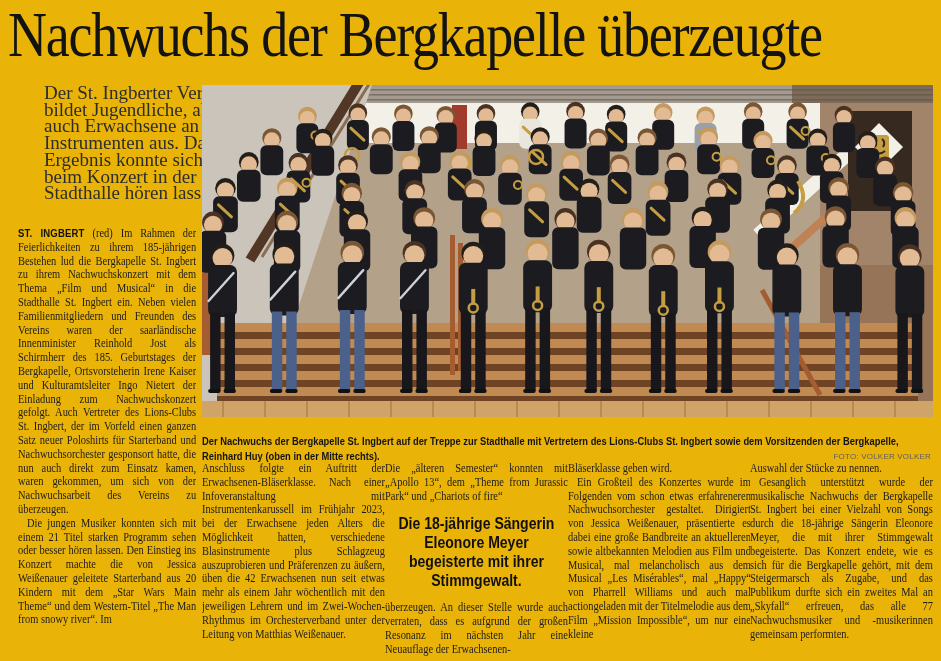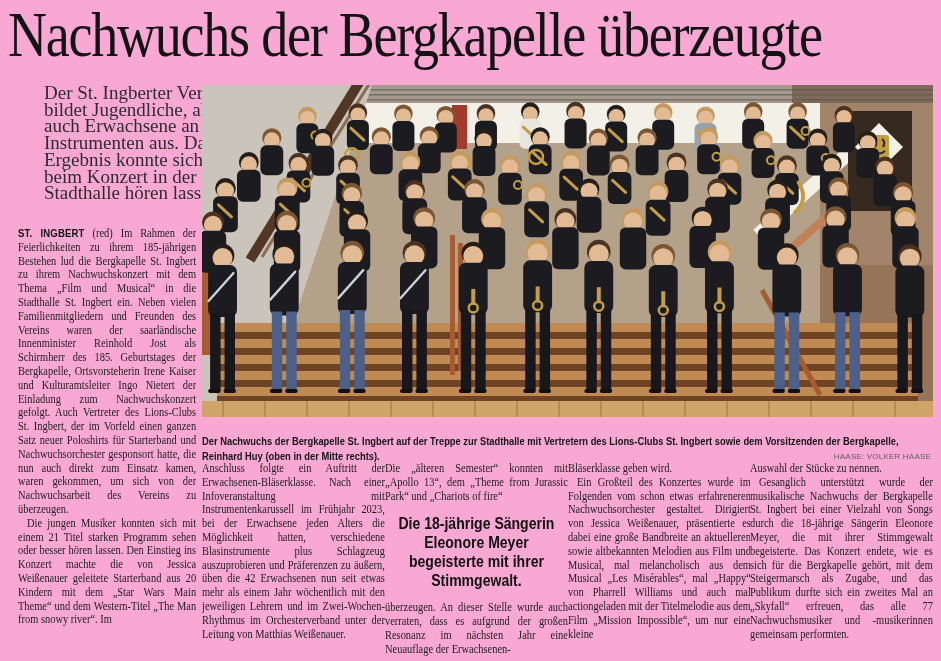--- a/index.html
+++ b/index.html
@@ -1,16 +1,16 @@
 <!DOCTYPE html>
 <html><head>
 <meta charset="utf-8">
 <style>
   html,body{margin:0;padding:0;background:#ffffff;}
-  .page{position:relative;width:941px;height:661px;background:#f9a8d4;overflow:hidden;
+  .page{position:relative;width:941px;height:661px;background:#eab308;overflow:hidden;
         font-family:"Liberation Serif",serif;color:#1e1e1e;}
   .headline{position:absolute;left:8px;top:2px;margin:0;font-weight:400;color:#131313;
         font-size:64px;line-height:66px;white-space:nowrap;letter-spacing:-1.5px;
         transform:scaleX(.845);transform-origin:0 0;font-family:"Liberation Serif",serif;}
   .lead{position:absolute;left:8px;top:85px;width:184px;font-size:19px;line-height:16.7px;
         color:#2d2d2d;text-align:left;margin-left:36px;}
   .bodycol{font-size:11.6px;line-height:13.8px;text-align:justify;color:#1c1c1c;}
   .colinner{width:111.2%;transform:scaleX(.9);transform-origin:0 0;}
   .col1{position:absolute;left:18px;top:227px;width:178px;height:434px;overflow:hidden;}
   .cols{position:absolute;left:202px;top:462px;width:731px;height:199px;display:flex;gap:0;}
@@ -404,21 +404,21 @@
       <circle cx="707.8423860222101" cy="173.61162231350318" r="9.975" fill="#e2bb95"></circle>
       <rect x="693.4048860222101" y="180.48662231350318" width="28.875" height="52" rx="7" fill="#1b1b20"></rect>
       <rect x="695.4048860222101" y="228.48662231350318" width="10.4375" height="77.51337768649682" fill="#17171c"></rect>
       <rect x="709.8423860222101" y="228.48662231350318" width="10.4375" height="77.51337768649682" fill="#17171c"></rect>
       <rect x="693.4048860222101" y="304" width="12.4375" height="4" rx="2" fill="#111"></rect>
       <rect x="708.8423860222101" y="304" width="12.4375" height="4" rx="2" fill="#111"></rect>
     </svg>
 
   <div class="caption">
     <div class="caption-inner">Der Nachwuchs der Bergkapelle St. Ingbert auf der Treppe zur Stadthalle mit Vertretern des Lions-Clubs St. Ingbert sowie dem Vorsitzenden der Bergkapelle, Reinhard Huy (oben in der Mitte rechts).</div>
-    <span class="credit">HAASE: VOLKER HAASE</span>
+    <span class="credit">FOTO: VOLKER VOLKER</span>
   </div>
 
   <div class="cols">
     <div class="bodycol">
       <div class="colinner">
           <p>Anschluss folgte ein Auftritt der Erwachsenen-Bläserklasse. Nach einer Infoveranstaltung mit Instrumentenkarussell im Frühjahr 2023, bei der Erwachsene jeden Alters die Möglichkeit hatten, verschiedene Blasinstrumente plus Schlagzeug auszuprobieren und Präferenzen zu äußern, üben die 42 Erwachsenen nun seit etwas mehr als einem Jahr wöchentlich mit den jeweiligen Lehrern und im Zwei-Wochen-Rhythmus im Orchesterverband unter der Leitung von Matthias Weißenauer.</p>
         </div>
     </div>
     <div class="bodycol">
       <div class="colinner">

